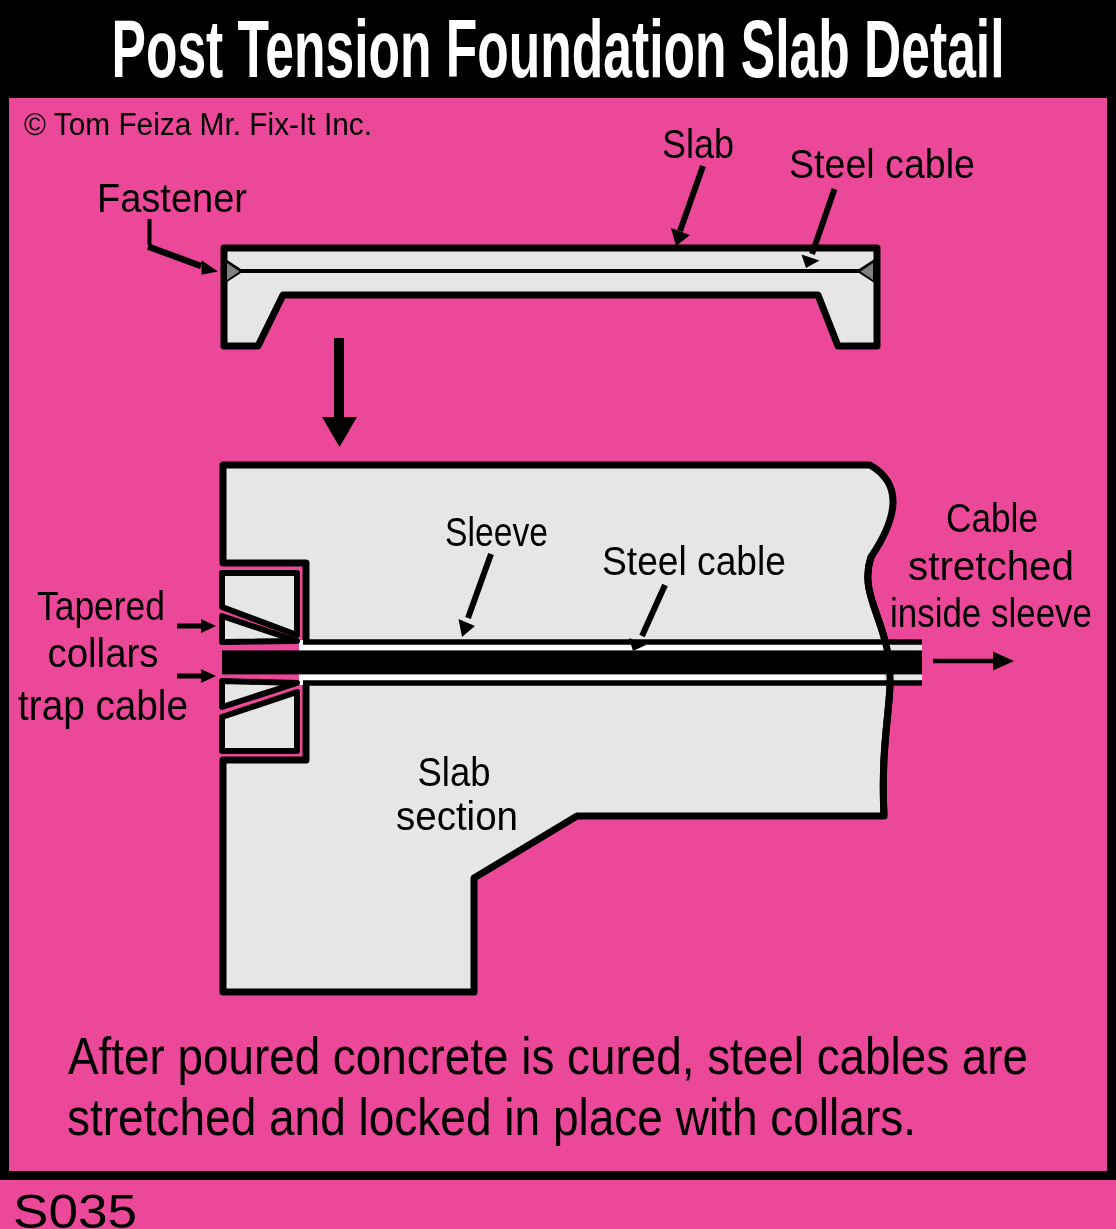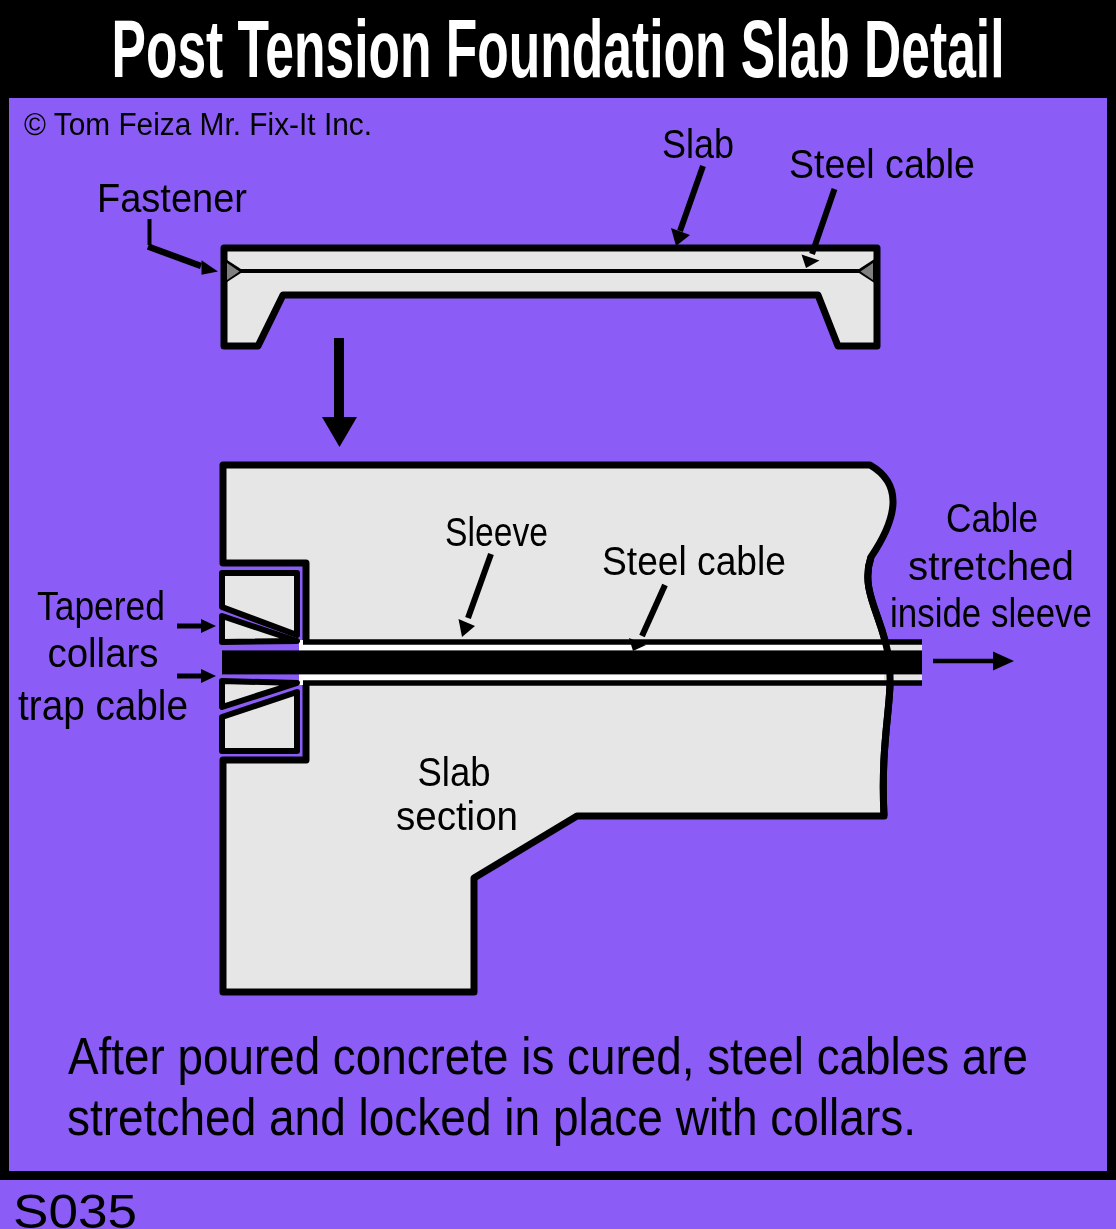--- a/index.html
+++ b/index.html
@@ -1,16 +1,16 @@
 <!DOCTYPE html>
 <html><head>
 <meta charset="utf-8">
 <style>
   html,body{margin:0;padding:0;background:#fff;}
-  #page{position:relative;width:1116px;height:1229px;background:#8b5cf6;overflow:hidden;}
+  #page{position:relative;width:1116px;height:1229px;background:#ec4899;overflow:hidden;}
   svg{position:absolute;left:0;top:0;}
   text{font-family:"Liberation Sans",sans-serif;fill:#000;}
 </style>
 </head>
 <body>
 <div id="page">
 <svg width="1116" height="1229" viewBox="0 0 1116 1229">
 
   <rect x="0" y="0" width="1116" height="98" fill="#000"></rect>
 

